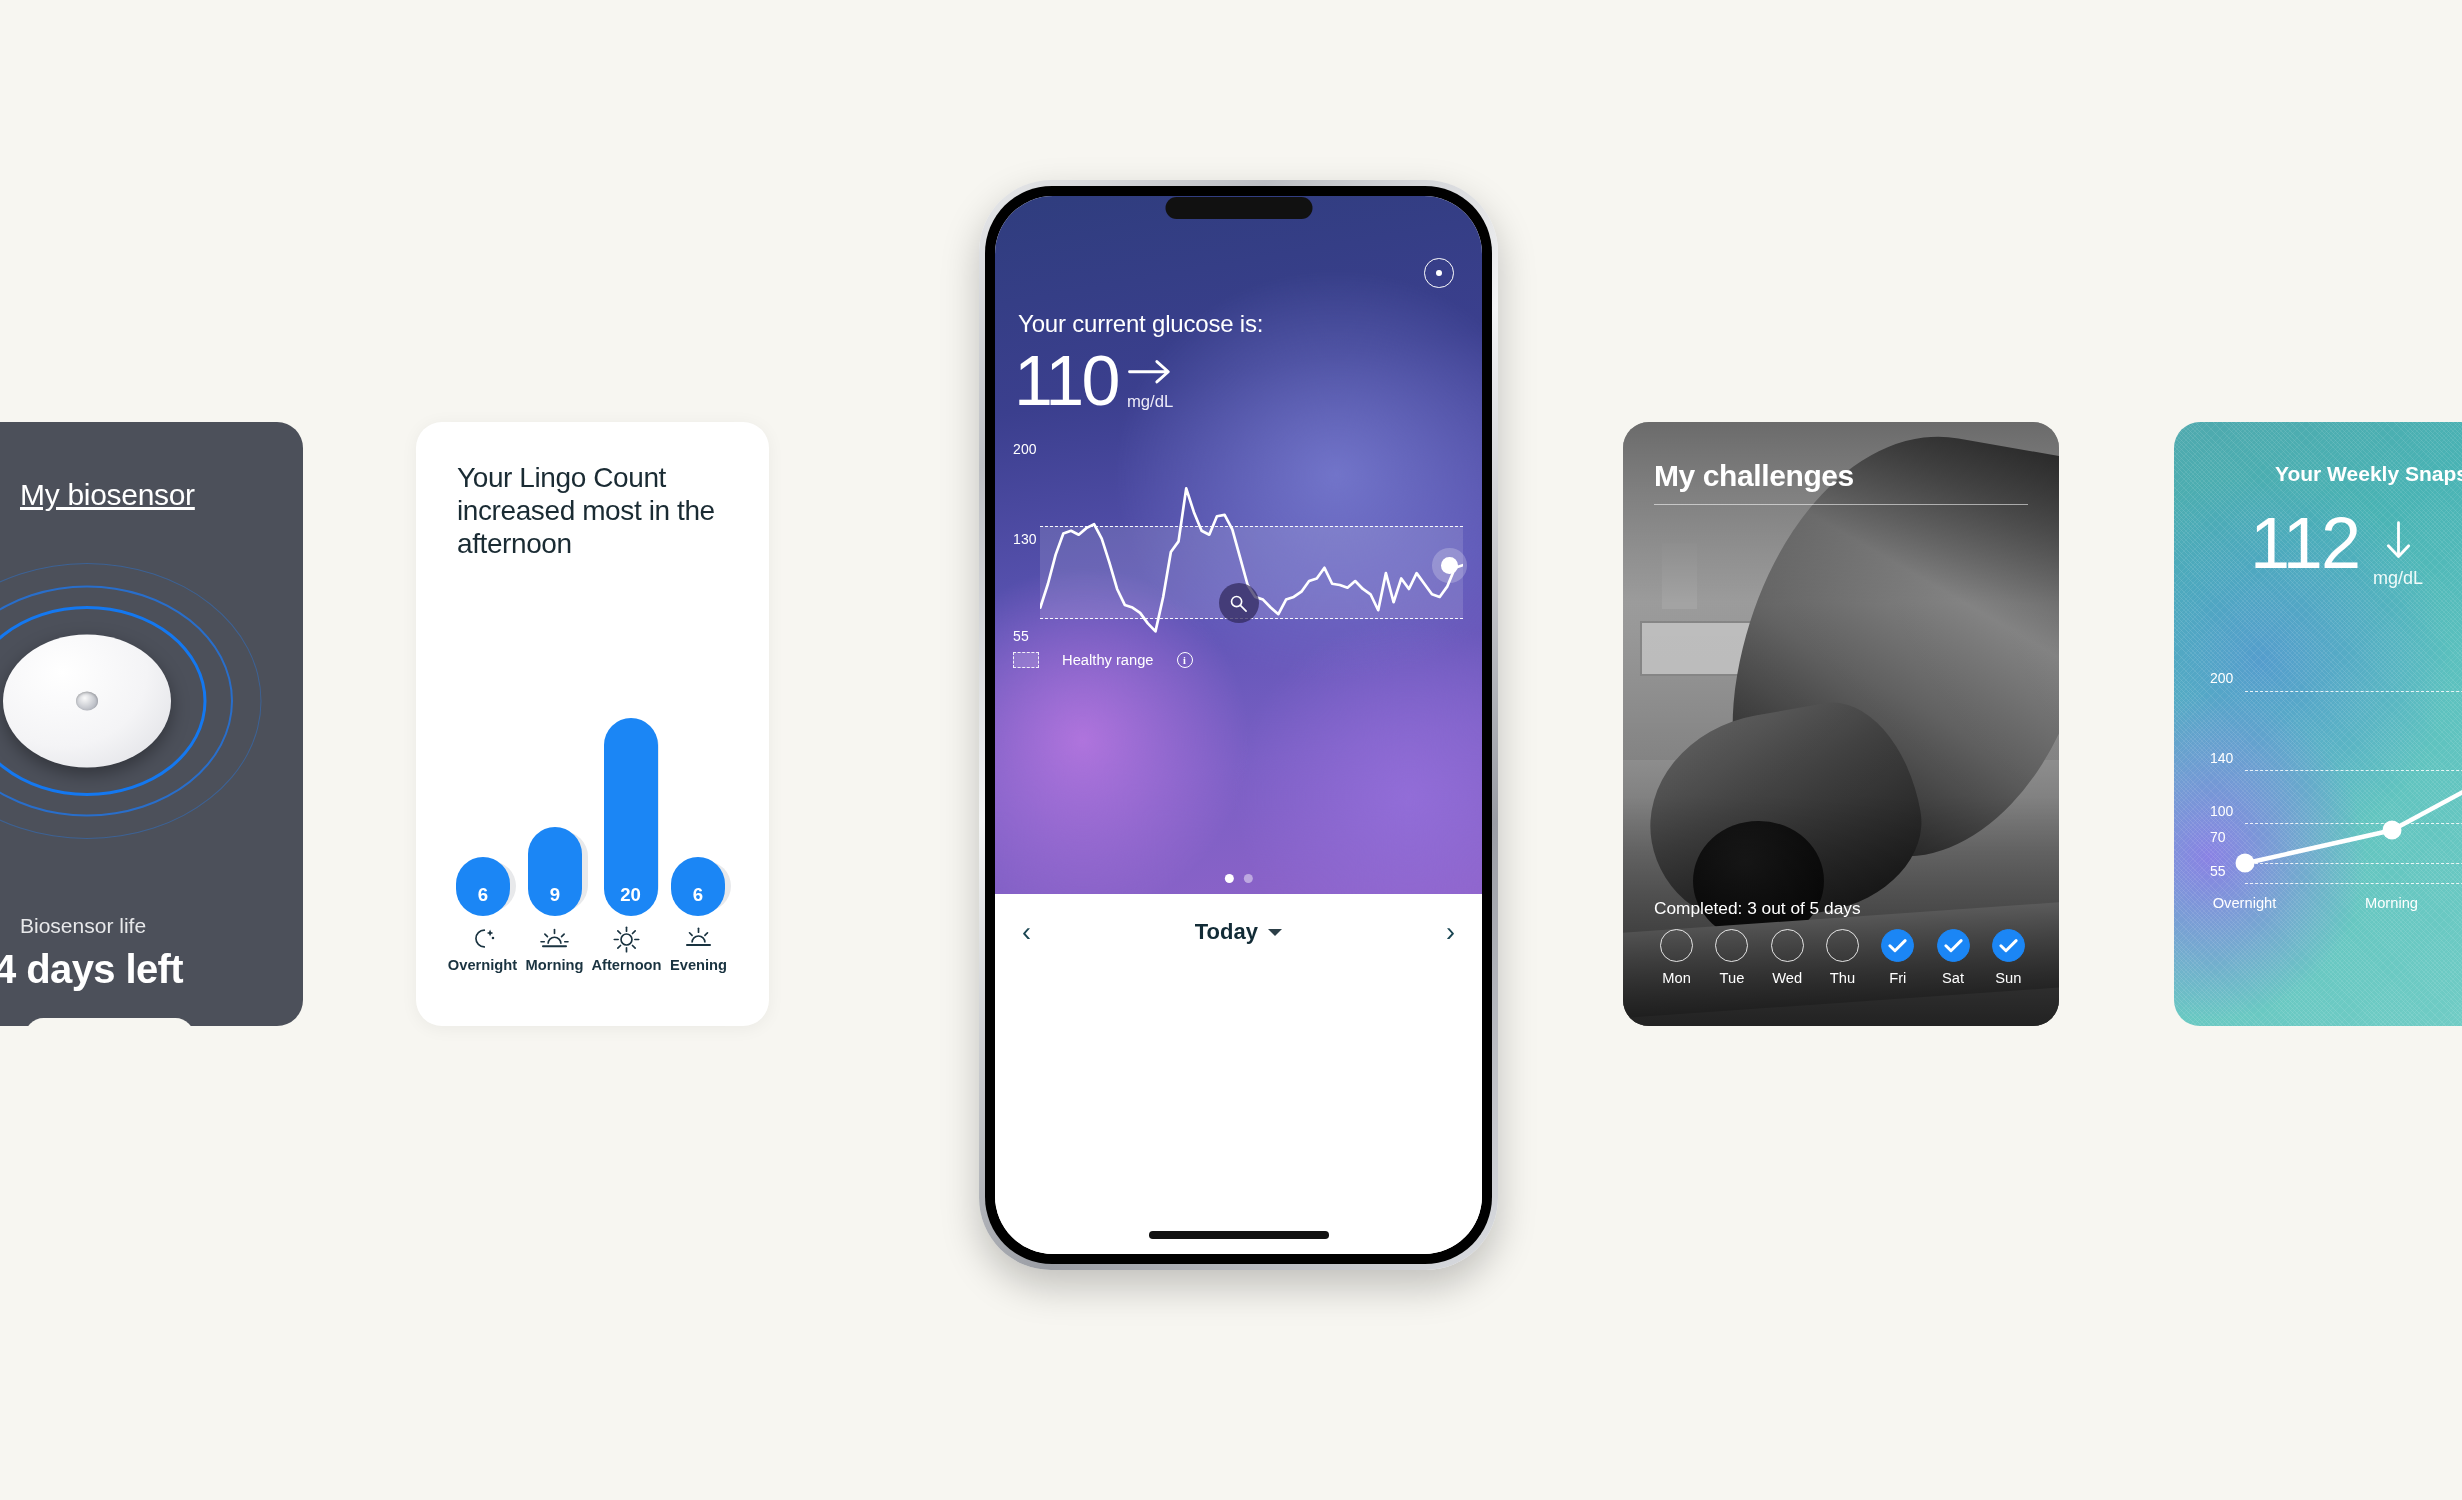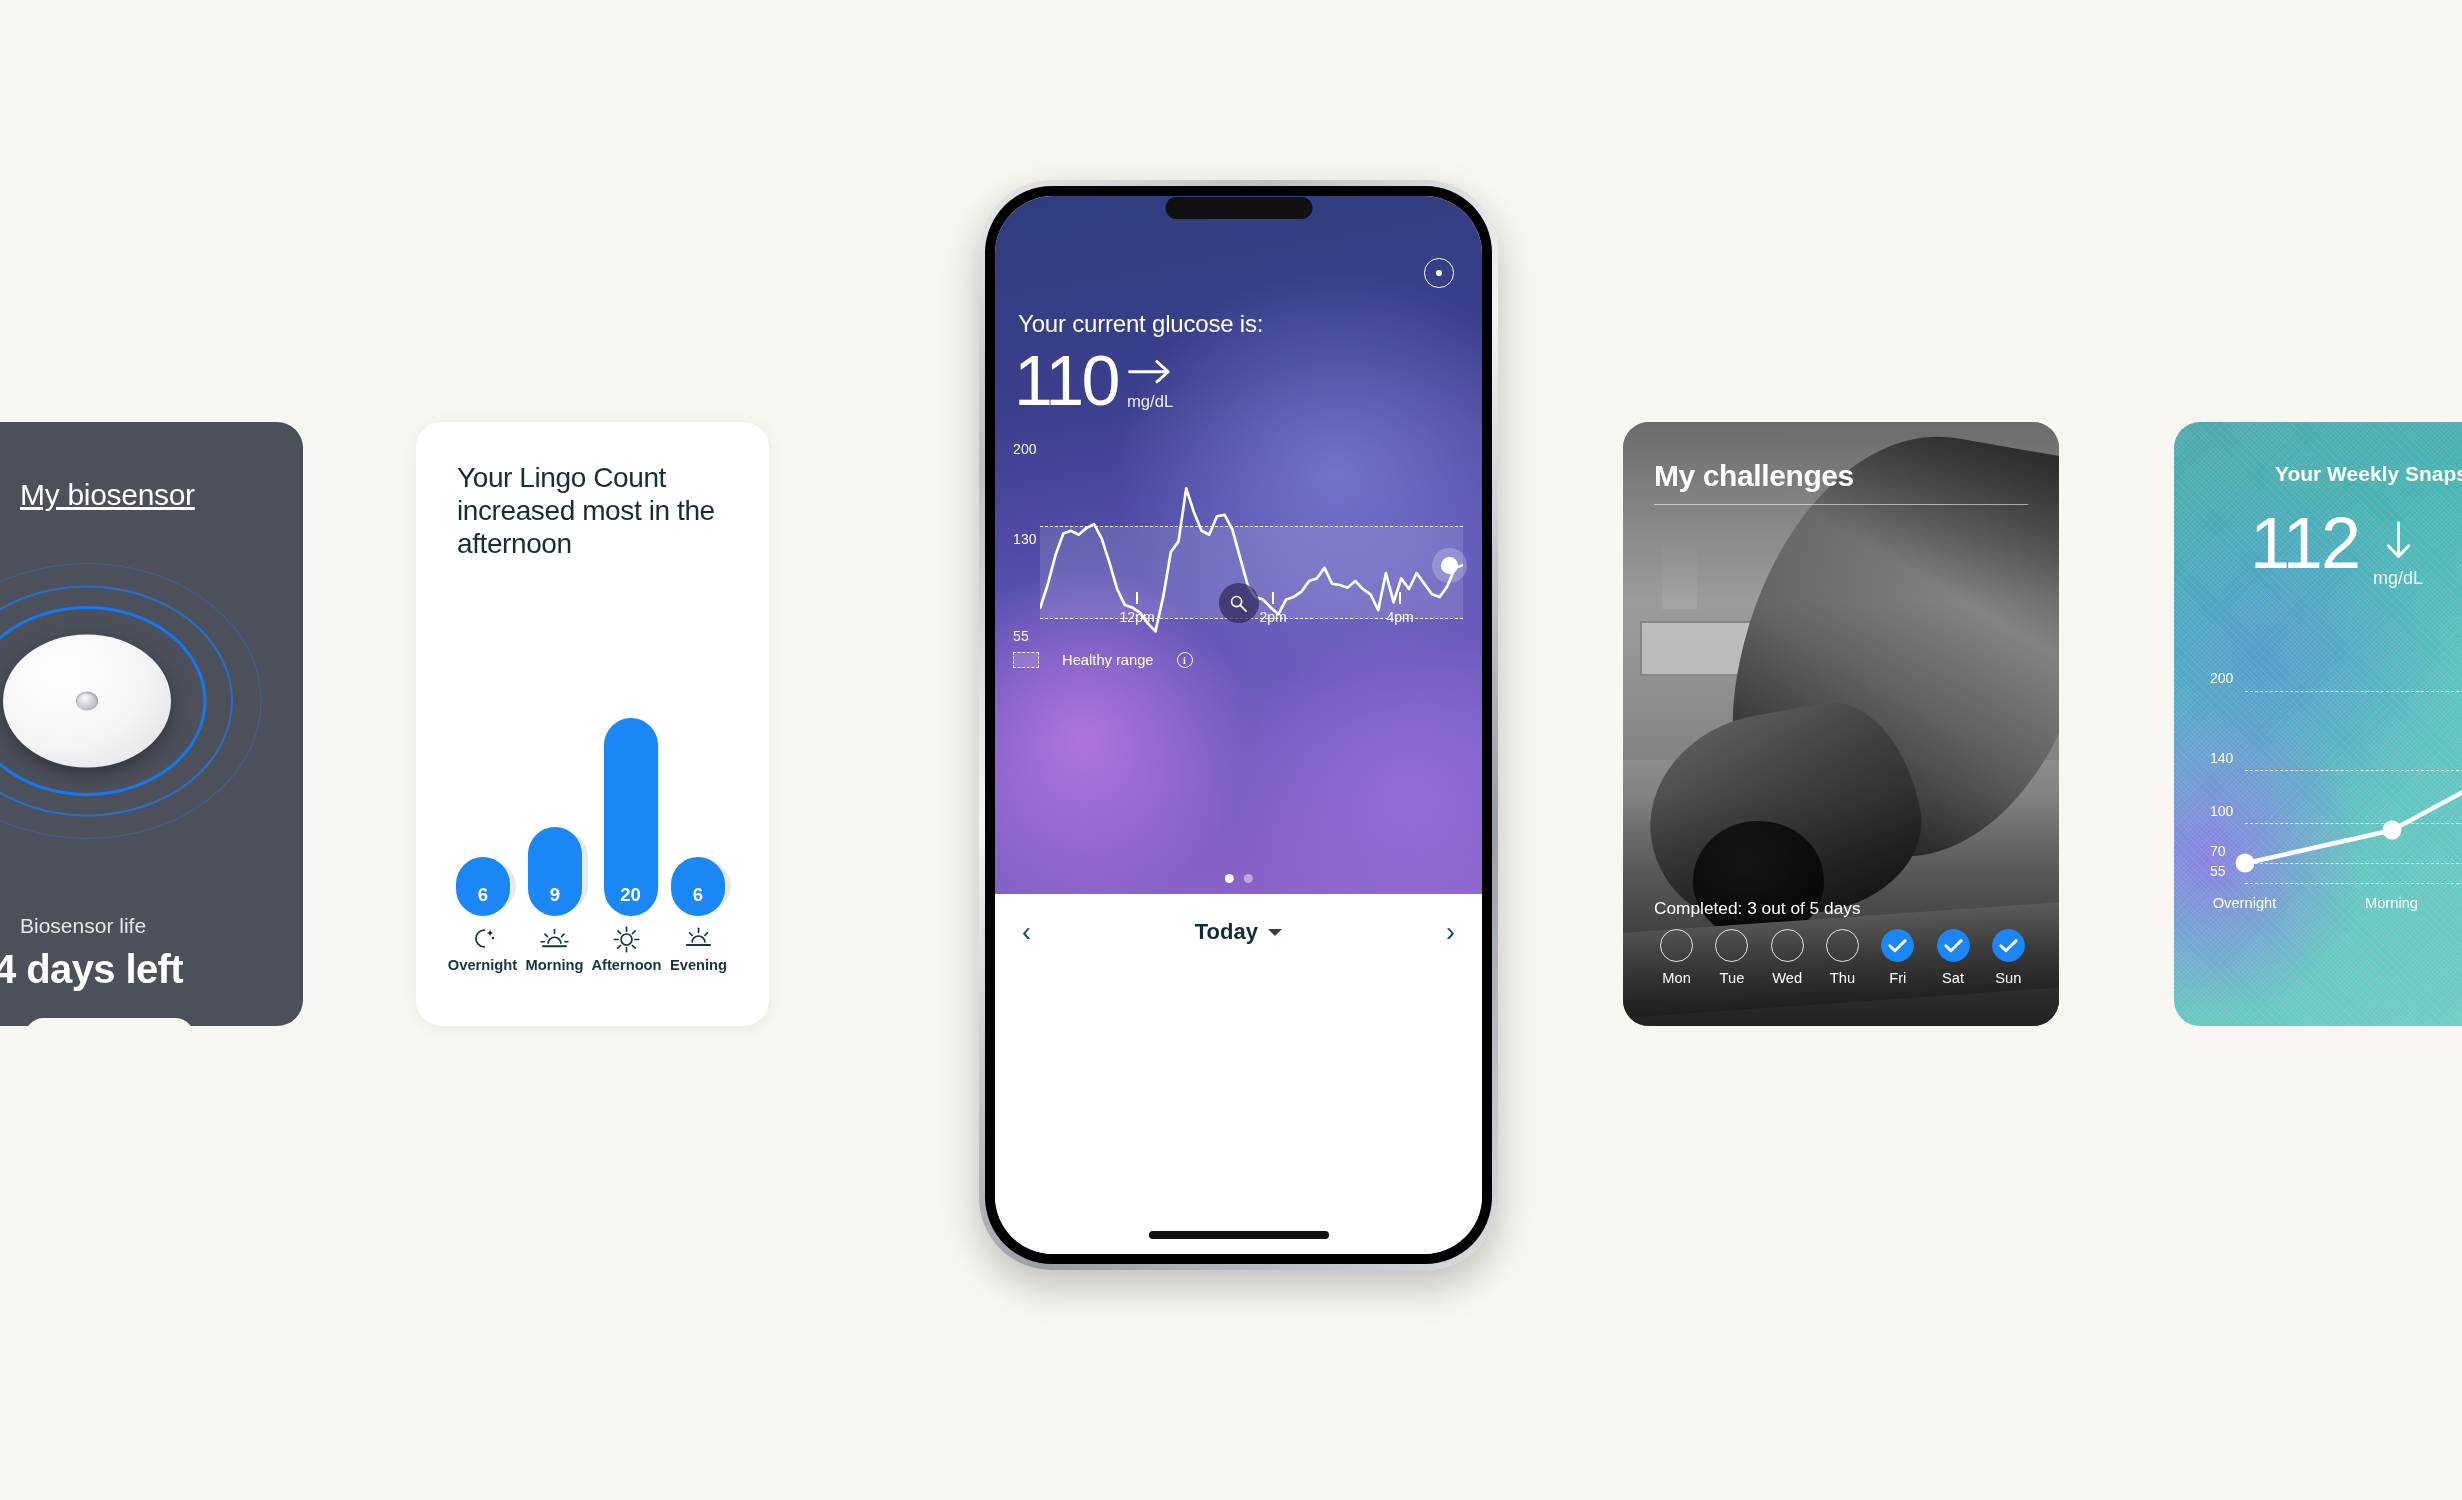--- a/index.html
+++ b/index.html
@@ -443,25 +443,20 @@
 
           <div class="chart-wrap">
             <div class="y-lab" id="gy-200" style="top: -5.1px;">200</div>
             <div class="y-lab" id="gy-130" style="top: 85px;">130</div>
             <div class="y-lab" id="gy-55" style="top: 182px;">55</div>
             <div class="band" id="healthy-band" style="top: 80px; height: 93px;"></div>
             <svg class="gl-svg" id="glucose-svg" width="423" height="192" viewBox="0 0 660 300">
               <polyline id="glucose-line" fill="none" stroke="#FFFFFF" stroke-width="4.2" stroke-linejoin="round" stroke-linecap="round" points="0.0,252.4 12.0,215.2 24.0,169.7 36.0,136.6 48.0,132.4 60.0,138.6 72.0,128.3 84.0,122.1 96.0,144.8 108.0,182.1 120.0,223.4 132.0,248.3 144.0,252.4 156.0,260.7 168.0,277.2 180.0,289.7 192.0,235.9 204.0,165.5 216.0,149.0 228.0,66.2 240.0,103.4 252.0,132.4 264.0,138.6 276.0,109.7 288.0,107.6 300.0,130.3 312.0,173.8 324.0,217.2 336.0,235.9 348.0,240.0 360.0,252.4 372.0,262.8 384.0,240.0 396.0,235.9 408.0,227.6 420.0,211.0 432.0,206.9 444.0,190.3 456.0,215.2 468.0,217.2 480.0,221.4 492.0,211.0 504.0,223.4 516.0,231.7 528.0,256.6 540.0,198.6 552.0,244.1 564.0,206.9 576.0,223.4 588.0,198.6 600.0,215.2 612.0,231.7 624.0,235.9 636.0,219.3 648.0,190.3 660.0,186.2"></polyline>
             </svg>
             <div class="gl-marker" id="glucose-marker" style="left: 446px; top: 111px;"></div>
-            <div class="x-ticks" id="glucose-xticks">
-                <div class="x-tick" style="left: 68px; width: 58px;"><span class="tmark"></span><span class="tlab">12pm</span></div>
-                <div class="x-tick" style="left: 204px; width: 58px;"><span class="tmark"></span><span class="tlab">2pm</span></div>
-                <div class="x-tick" style="left: 331px; width: 58px;"><span class="tmark"></span><span class="tlab">4pm</span></div>
-              </div>
             <div id="chart-zoom-button">
               <svg width="19" height="19" viewBox="0 0 30 30">
                 <circle cx="12" cy="12" r="8" stroke="#fff" stroke-width="2.6" fill="none"></circle>
                 <path d="M18 18 L27 27" stroke="#fff" stroke-width="2.6" stroke-linecap="round"></path>
               </svg>
             </div>
             <div class="legend">
               <span class="legend-swatch"></span>
               <span class="legend-text">Healthy range</span>
               <span class="info-ic">i</span>
@@ -563,21 +558,21 @@
     <div class="wk-chart" id="weekly-chart">
       <svg id="weekly-svg" width="436" height="212" viewBox="0 0 680 330" style="position:absolute;left:0;top:0;">
         <polyline id="weekly-line" fill="none" stroke="#FFFFFF" stroke-width="7" stroke-linejoin="round" stroke-linecap="round" points="110,289.0 340,237.2 570,113.1"></polyline>
       </svg>
     <div class="wk-ylab" style="top: -7.7px;">200</div>
         <div class="wk-grid" style="top: 13px;"></div>
         <div class="wk-ylab" style="top: 72px;">140</div>
         <div class="wk-grid" style="top: 92px;"></div>
         <div class="wk-ylab" style="top: 125px;">100</div>
         <div class="wk-grid" style="top: 145px;"></div>
-        <div class="wk-ylab" style="top: 165px;">70</div>
+        <div class="wk-ylab" style="top: 151px;">70</div>
         <div class="wk-grid" style="top: 185px;"></div>
         <div class="wk-ylab" style="top: 185px;">55</div>
         <div class="wk-grid" style="top: 205px;"></div>
         <div class="wk-dot" style="left: 71px; top: 185px;"></div>
         <div class="wk-xlab" style="left: 13px; width: 115px;">Overnight</div>
         <div class="wk-dot" style="left: 218px; top: 152px;"></div>
         <div class="wk-xlab" style="left: 160px; width: 115px;">Morning</div>
       </div>
   </div>
 

